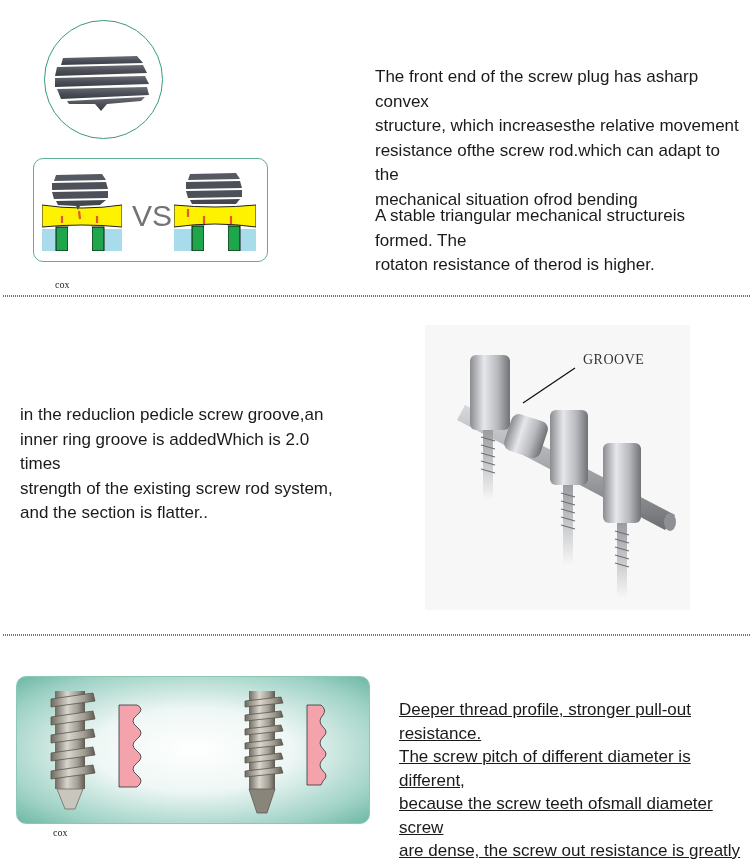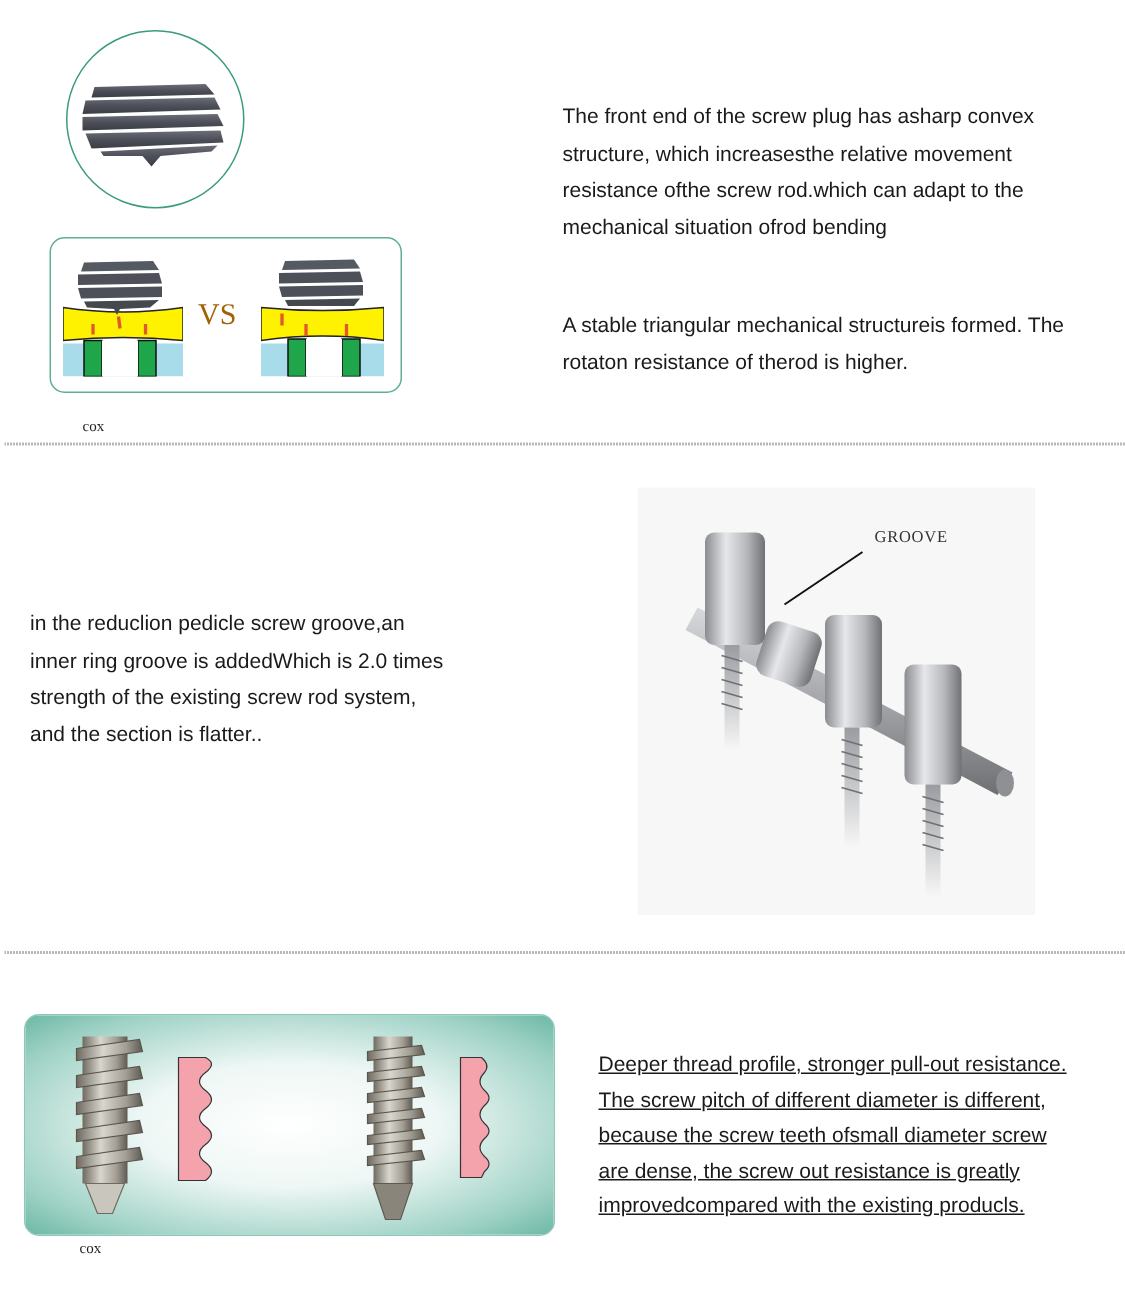--- a/index.html
+++ b/index.html
@@ -1,26 +1,26 @@
 <!DOCTYPE html>
 <html><head>
 <meta charset="utf-8">
 <style>
   html, body { margin: 0; padding: 0; background: #ffffff; }
   body { width: 750px; height: 861px; position: relative; overflow: hidden; font-family: "Liberation Sans", sans-serif; color: #1a1a1a; }
   .abs { position: absolute; }
-  .para { font-size: 14px; line-height: 24.5px; color: #1a1a1a; white-space: pre-line; }
+  .para { font-size: 17px; line-height: 24.5px; color: #1a1a1a; white-space: pre-line; }
   .divider { position: absolute; left: 3px; width: 747px; height: 2px;
     background-image: linear-gradient(90deg, #444 50%, transparent 50%);
     background-size: 2px 2px; opacity: 0.75; }
   .caption { font-family: "Liberation Serif", serif; font-size: 10px; color: #222; }
   .circle { position: absolute; left: 44px; top: 20px; width: 117px; height: 117px; border: 1.5px solid #3b9a80; border-radius: 50%; background: #fff; }
   .vsbox { position: absolute; left: 33px; top: 158px; width: 233px; height: 102px; border: 1.5px solid #5fae96; border-radius: 10px; background: #fff; }
-  .vs { position: absolute; font-family: Liberation Serif, serif; font-size: 20px; color: #a16207; }
-  .groove-label { font-family: "Liberation Serif", serif; font-size: 11px; color: #333; letter-spacing: 0.5px; }
+  .vs { position: absolute; font-family: Liberation Sans, sans-serif; font-size: 30px; color: #737373; }
+  .groove-label { font-family: "Liberation Serif", serif; font-size: 14px; color: #333; letter-spacing: 0.5px; }
   .threadbox { position: absolute; left: 16px; top: 676px; width: 352px; height: 146px; border-radius: 10px;
     background: radial-gradient(ellipse at 50% 50%, #ffffff 0%, #eef7f5 40%, #9fd2c5 80%, #6db8a5 100%);
     border: 1px solid #8cc8b8; }
 </style>
 </head>
 <body>
 
 <div class="circle">
   <svg width="117" height="117" viewBox="0 0 117 117" style="position:absolute;left:0;top:0;">
     <defs>

